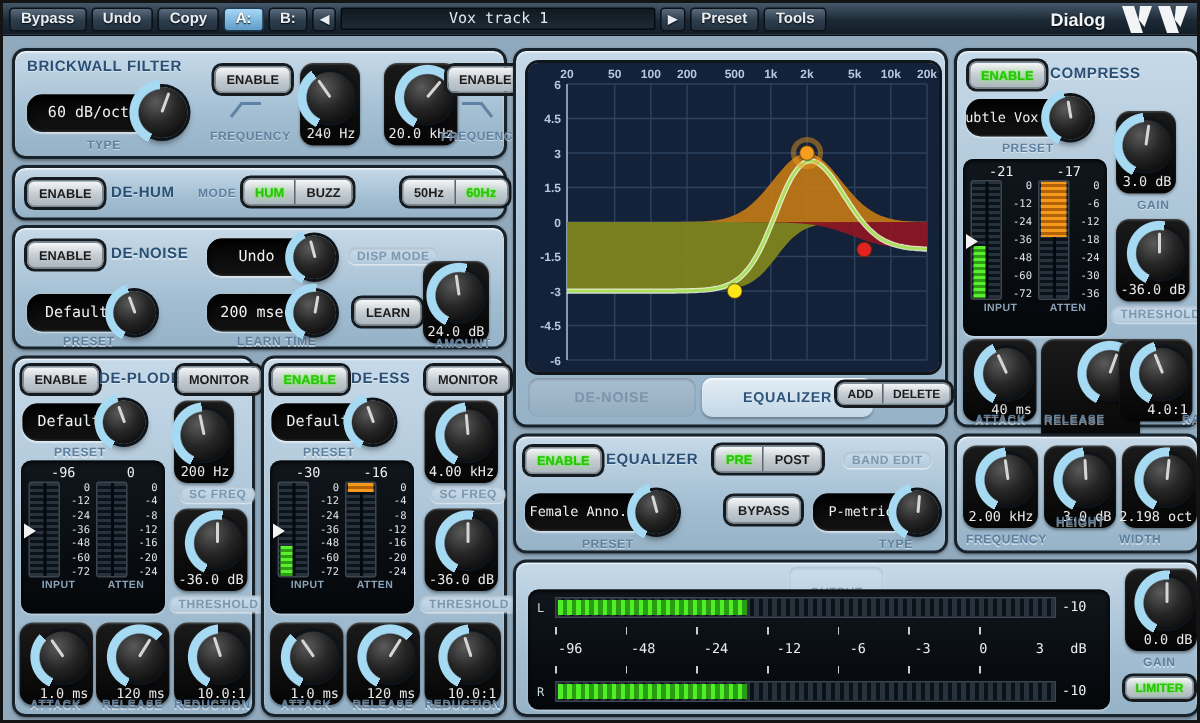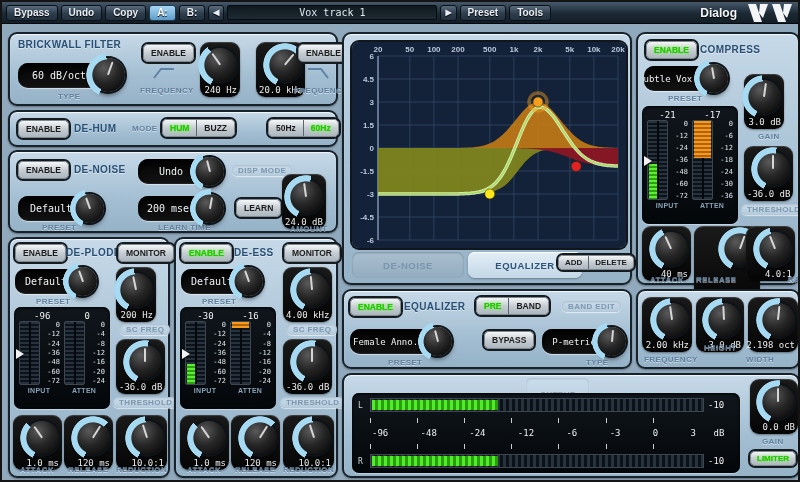--- a/index.html
+++ b/index.html
@@ -405,21 +405,21 @@
       <button class="btn" style="font-size:8px;padding:2px 6px;">ADD</button>
       <button class="btn" style="font-size:8px;padding:2px 6px;">DELETE</button>
     </div>
   </div>
 
   <div class="panel" style="left:340px;top:287px;width:290px;height:80px;">
     <button class="btn on" style="left:6px;top:7px;">ENABLE</button>
     <div class="ptitle" style="left:60px;top:10px;">EQUALIZER</div>
     <div class="pair" style="left:132px;top:6px;">
       <button class="btn on">PRE</button>
-      <button class="btn">BAND</button>
+      <button class="btn">POST</button>
     </div>
     <div class="plbl" style="left:218px;top:10px;">BAND EDIT</div>
     <div class="lcdknob" style="left:6px;top:36px;">
       <div class="lcd" style="width:82px;font-size:9px;">Female Anno...</div>
       <div class="knob sm" style="--arc:140deg;--rot:-15deg;">
           <span class="ptr"></span>
         </div>
     </div>
     <div class="lbl" style="left:44px;top:67px;">PRESET</div>
     <button class="btn" style="left:140px;top:40px;">BYPASS</button>

